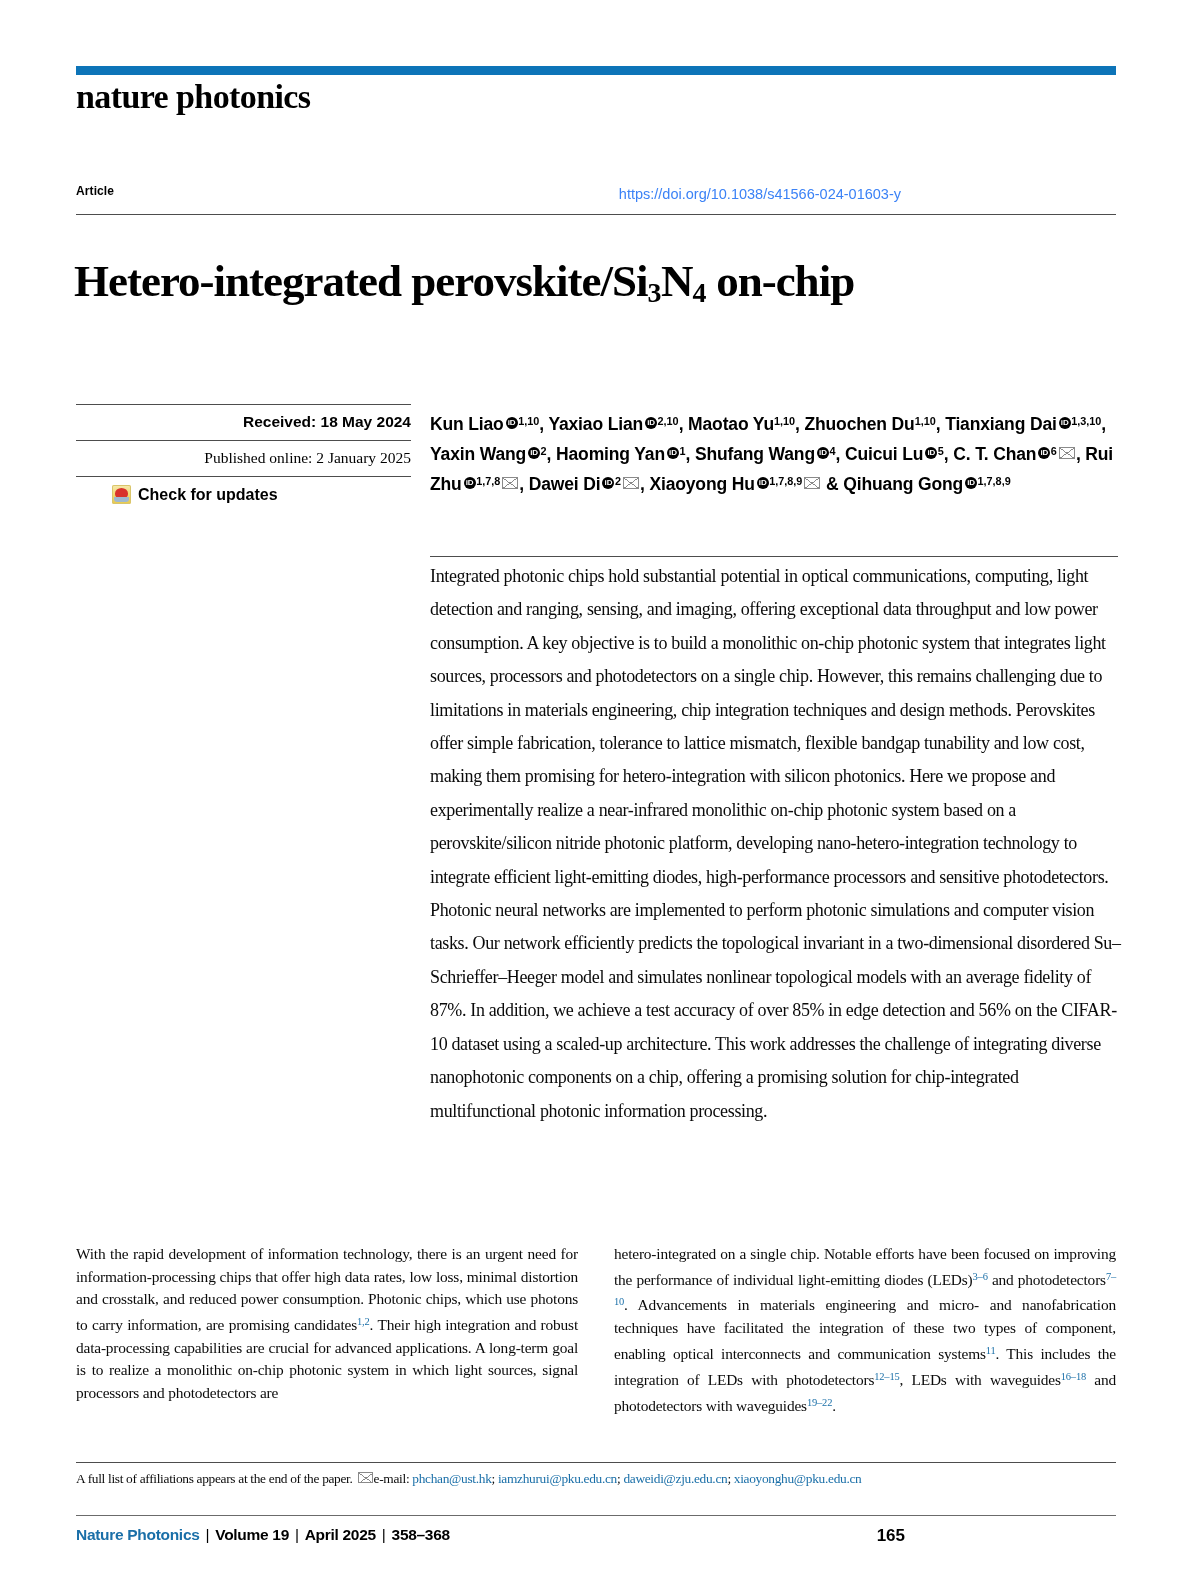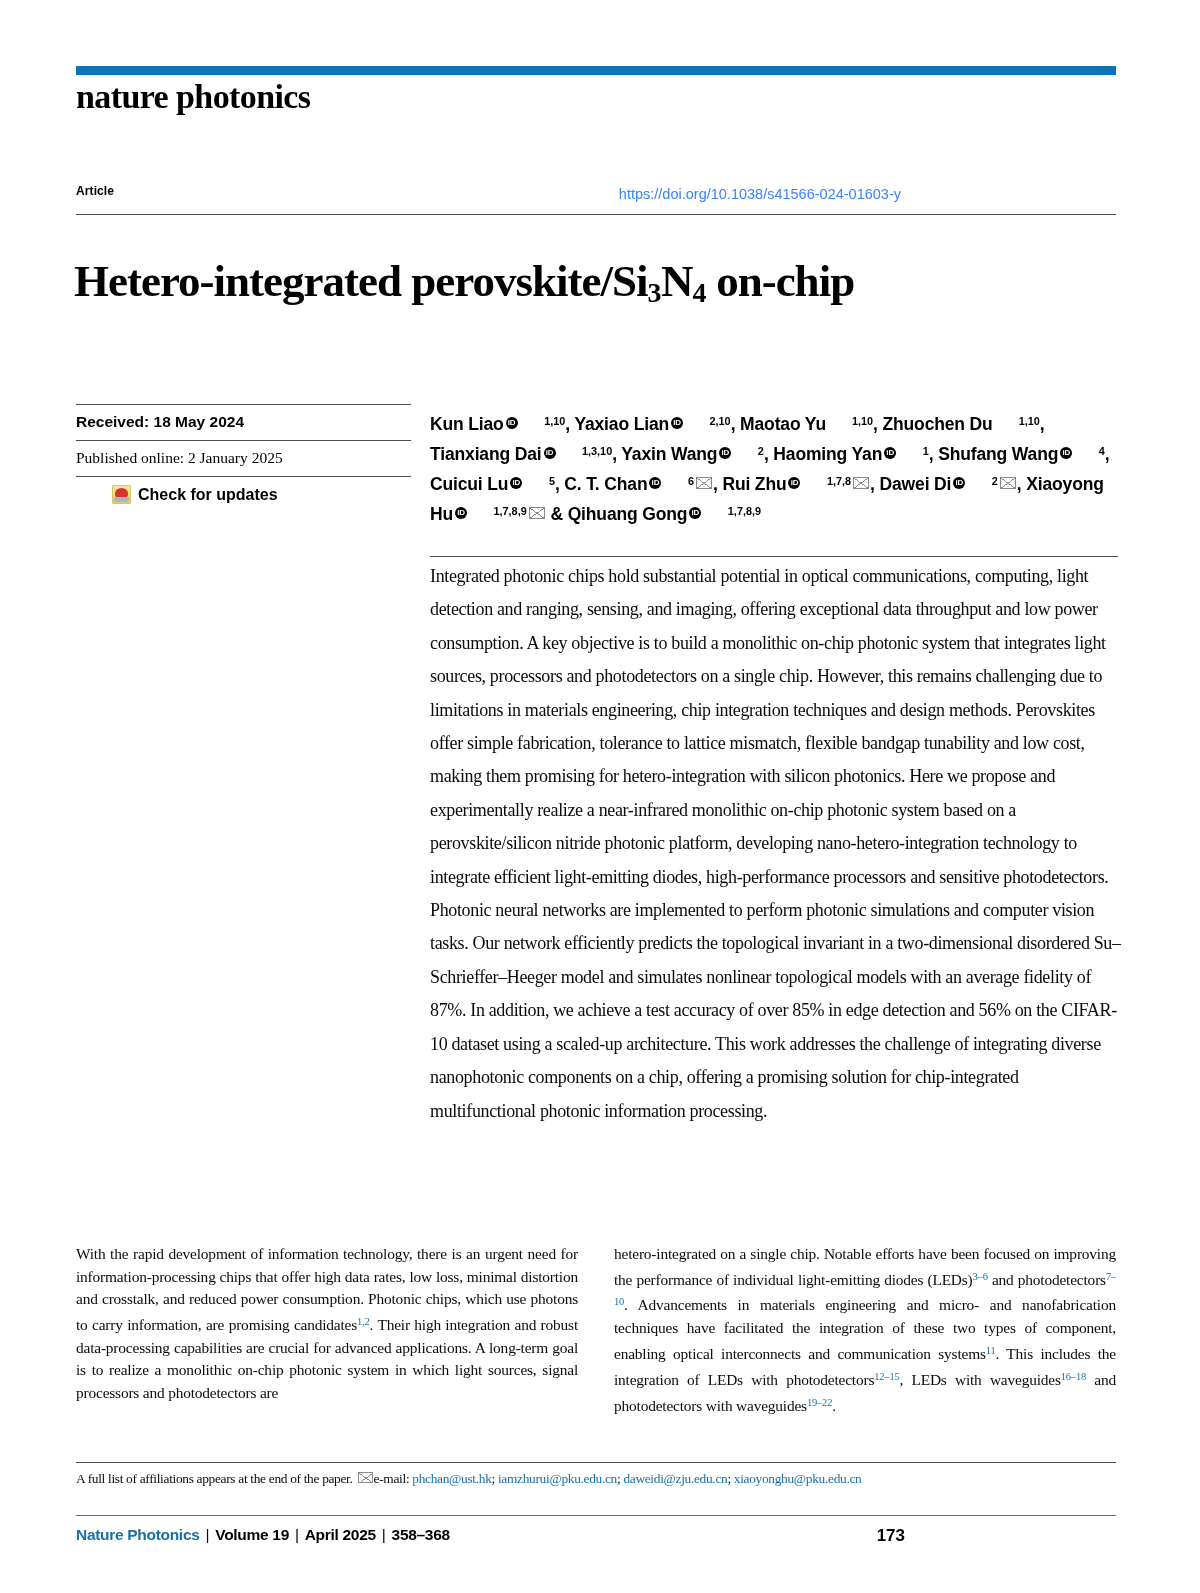--- a/index.html
+++ b/index.html
@@ -90,20 +90,21 @@
     left: 76px; top: 404px;
     width: 335px;
   }
   .meta-row {
     border-top: 1px solid #4d4d4d;
     padding: 8px 0 9px 0;
     font-family: "Liberation Sans", sans-serif;
     font-weight: 700;
     font-size: 15.5px;
     color: #000;
+    text-align: right;
   }
   .meta-row.published {
     font-family: "Liberation Serif", serif;
     font-weight: 400;
     font-size: 15.5px;
   }
   .meta-row.updates {
     font-family: "Liberation Sans", sans-serif;
     font-weight: 700;
     font-size: 16px;
@@ -169,21 +170,20 @@
     font-weight: 700;
     color: #fff;
     line-height: 13px;
     font-family: "Liberation Sans", sans-serif;
   }
   .sup {
     font-size: 0.62em;
     vertical-align: 0.45em;
     font-weight: 700;
     letter-spacing: 0;
-    padding-left: 26px;
   }
   .env {
     display: inline-block;
     width: 14px; height: 10px;
     border: 1px solid #8a8a8a;
     position: relative;
     vertical-align: 1px;
     margin: 0 1px 0 2px;
     background: #fff;
   }
@@ -321,15 +321,15 @@
   <div class="body-cols">
     <div class="col left"><span>With the rapid development of information technology, there is an urgent need for information-processing chips that offer high data rates, low loss, minimal distortion and crosstalk, and reduced power consumption. Photonic chips, which use photons to carry information, are promising candidates</span><span class="ref">1,2</span><span>. Their high integration and robust data-processing capabilities are crucial for advanced applications. A long-term goal is to realize a monolithic on-chip photonic system in which light sources, signal processors and photodetectors are</span></div>
     <div class="col right"><span>hetero-integrated on a single chip. Notable efforts have been focused on improving the performance of individual light-emitting diodes (LEDs)</span><span class="ref">3–6</span><span> and photodetectors</span><span class="ref">7–10</span><span>. Advancements in materials engineering and micro- and nanofabrication techniques have facilitated the integration of these two types of component, enabling optical interconnects and communication systems</span><span class="ref">11</span><span>. This includes the integration of LEDs with photodetectors</span><span class="ref">12–15</span><span>, LEDs with waveguides</span><span class="ref">16–18</span><span> and photodetectors with waveguides</span><span class="ref">19–22</span><span>.</span></div>
   </div>
 
   <div class="foot-rule"></div>
   <div class="affil" id="affil"><span>A full list of affiliations appears at the end of the paper. </span><span class="env"></span><span>e-mail: </span><a class="mail" href="#">phchan@ust.hk</a><span>; </span><a class="mail" href="#">iamzhurui@pku.edu.cn</a><span>; </span><a class="mail" href="#">daweidi@zju.edu.cn</a><span>; </span><a class="mail" href="#">xiaoyonghu@pku.edu.cn</a></div>
 
   <div class="bottom-rule"></div>
   <div class="colophon" id="colophon"><span class="jname">Nature Photonics</span><span class="sep"> | </span><span>Volume 19</span><span class="sep"> | </span><span>April 2025</span><span class="sep"> | </span><span>358–368</span></div>
-  <div class="pageno">173</div>
+  <div class="pageno">165</div>
 
 </div>
 
 </body></html>

